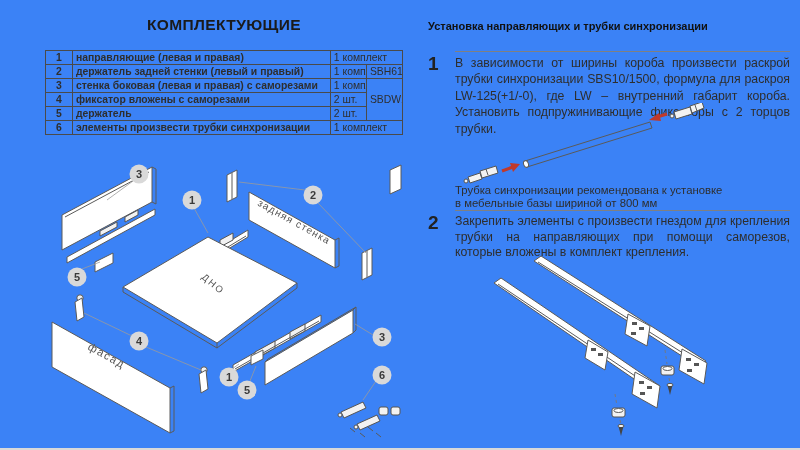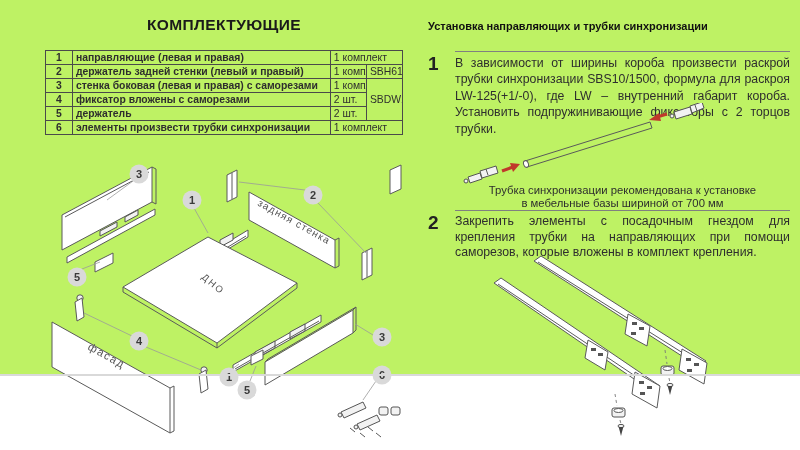--- a/index.html
+++ b/index.html
@@ -1,18 +1,18 @@
 <!DOCTYPE html>
 <html><head>
 <meta charset="utf-8">
 <style>
   * { margin:0; padding:0; box-sizing:border-box; }
   html,body { width:800px; height:450px; background:#fff; overflow:hidden;
               font-family:"Liberation Sans", sans-serif; color:#333; }
-  .page { position:relative; width:800px; height:376px; background:#bef264; }
+  .page { position:relative; width:800px; height:450px; background:#3b82f6; }
 
   
   .left-title { position:absolute; left:45px; top:16px; width:358px; text-align:center;
                 font-size:15.5px; font-weight:bold; letter-spacing:.4px; color:#1a1a1a; }
   table.components { position:absolute; left:45px; top:50px; width:358px;
                      border-collapse:collapse; table-layout:fixed; }
   table.components td { border:1px solid #4a4a4a; height:14px; font-size:10.4px;
                         line-height:12px; padding:0 3px; color:#2e2e2e; white-space:nowrap; overflow:hidden; }
   td.c-num  { width:22px;  text-align:center; font-weight:bold; font-size:11.5px; }
   td.c-desc { width:211px; padding-left:5px;font-weight:bold; }
@@ -26,21 +26,21 @@
   .right-title { position:absolute; left:428px; top:20px; width:340px;
                  font-size:11px; font-weight:bold; color:#111; }
   .rule { position:absolute; left:455px; width:335px; height:0; border-top:1px solid #808080; }
   .rule1 { top:51px; } .rule2 { top:210px; }
   .step { position:absolute; left:428px; width:362px; display:flex; }
   .step1 { top:55px; } .step2 { top:214px; }
   .step-num { width:27px; font-size:19px; font-weight:bold; color:#222; line-height:17px; }
   .step p { flex:1; font-size:12.3px; line-height:16.4px; text-align:justify; color:#2e2e2e; }
   .step2 p { line-height:15.6px; }
   .tube-svg { position:absolute; left:450px; top:103px; }
-  .note { position:absolute; left:455px; top:184px; width:335px; text-align:center;
+  .note { position:absolute; left:455px; top:184px; width:335px; text-align:left;
           font-size:11.3px; line-height:13px; color:#2e2e2e; }
   .slides-svg { position:absolute; left:470px; top:252px; }
 
   .bottom-edge { position:absolute; left:0; bottom:0; width:800px; height:2px; background:#d9d9d9; }
 
   
   svg .ln   { stroke:#5a5a5a; stroke-width:1; fill:none; }
   svg .face { stroke:#5a5a5a; stroke-width:1; fill:#fff; }
   svg .hw   { stroke:#555;    stroke-width:1; fill:#f2f2f2; }
   svg .leader { stroke:#9a9a9a; stroke-width:.8; fill:none; }
@@ -269,28 +269,28 @@
       <line class="ln" x1="245" y1="2" x2="247" y2="8"></line>
     </g>
     <g>
       <line x1="217" y1="11" x2="207" y2="14" stroke="#c0392b" stroke-width="3.2"></line>
       <polygon points="199,17 209,10 211,18" fill="#c0392b"></polygon>
     </g>
   </svg>
 
   <div class="note">
     <div>Трубка синхронизации рекомендована к установке</div>
-    <div>в мебельные базы шириной от 700 мм</div>
+    <div>в мебельные базы шириной от 800 мм</div>
   </div>
 
   <div class="rule rule2"></div>
 
   <div class="step step2">
     <span class="step-num">2</span>
-    <p>Закрепить элементы с посадочным гнездом для крепления трубки на направляющих при помощи саморезов, которые вложены в комплект крепления.</p>
+    <p>Закрепить элементы с произвести гнездом для крепления трубки на направляющих при помощи саморезов, которые вложены в комплект крепления.</p>
   </div>
 
   <svg class="slides-svg" width="320" height="195" viewBox="0 0 320 195">
 
     <g>
       <polygon class="face" points="64,9 71,4 236,109 229,115"></polygon>
       <line class="ln" x1="68" y1="10" x2="232" y2="113"></line>
       <polygon class="face" points="158,62 180,74 177,94 155,82"></polygon>
       <rect x="162" y="70" width="5" height="3" fill="#555"></rect>
       <rect x="169" y="75" width="5" height="3" fill="#555"></rect>

